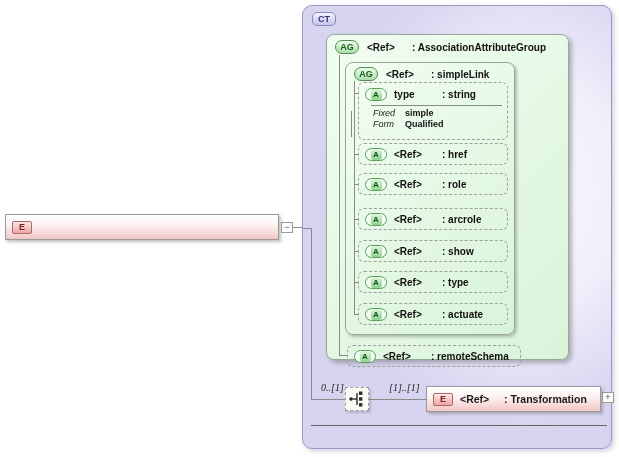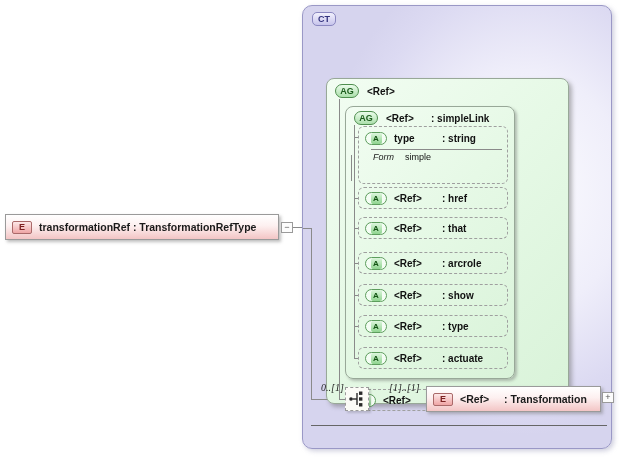--- a/index.html
+++ b/index.html
@@ -83,64 +83,64 @@
   .badge-a-sq {
     width: 11px; height: 11px; border-radius: 2px;
     background: linear-gradient(to bottom, #dcf6dc, #8fd48f);
     font-size: 8px; font-weight: bold; color: #145414;
     display: flex; align-items: center; justify-content: center;
   }
   .aname { width: 48px; }
   .facets { border-top: 1px solid #8a8a8a; margin: 0 5px 0 12px; padding: 2px 0 0 2px; font-size: 9px; }
   .facet { display: flex; line-height: 11px; }
   .facet-label { font-style: italic; font-weight: normal; width: 32px; color: #222; }
-  .facet-value { font-weight: normal; color: #111; }
+  .facet-value { font-weight: bold; color: #111; }
 
   
   .occ { position: absolute; font-size: 10px; font-style: italic; color: #222; white-space: nowrap; font-family: Liberation Serif, serif; }
   #seq-icon {
     position: absolute; left: 42px; top: 381px; width: 24px; height: 24px;
     border: 1px dashed #9a9a9a; background: #fbfbf6;
     display: flex; align-items: center; justify-content: center;
     box-shadow: 2px 2px 2px rgba(0,0,0,.15); cursor: pointer;
   }
   #doc-sep { position: absolute; left: 8px; top: 419px; width: 296px; height: 1px; background: #666; }
   #doc-text { position: absolute; left: 8px; top: 423px; width: 298px; font-size: 10px; font-style: italic; color: #222; line-height: 1.25; }
 </style>
 </head>
 <body>
 
 <div id="canvas">
 
   <div class="ebox" style="left:5px; top:214px; width:274px; height:26px;">
     <span class="badge-e">E</span>
-    <span>transformationRef : TransformationRefType</span>
   </div>
   <div class="smallbox" style="left:281px; top:222px;">−</div>
   <div class="hline" style="left:293px; top:227px; width:10px;"></div>
 
   <div id="ct-box">
 
     <div class="hline" style="left:0px; top:222px; width:9px;"></div>
     <div class="vline" style="left:8px; top:222px; height:172px;"></div>
     <div class="hline" style="left:8px; top:393px; width:35px;"></div>
     <div class="hline" style="left:66px; top:393px; width:58px;"></div>
 
     <div class="ct-header">
       <span class="badge-ct">CT</span>
     </div>
 
-    <div class="gbox" style="left:23px; top:28px; width:243px; height:326px;margin-top:44px;">
+    <div class="gbox" style="left:23px; top:28px; width:243px; height:326px;">
 
       <div class="vline" style="left:12px; top:20px; height:300px;"></div>
       <div class="hline" style="left:12px; top:320px; width:9px;"></div>
 
       <div class="g-header">
         <span class="badge-ag">AG</span>
         <span class="g-name">&lt;Ref&gt;</span>
+        <span>: AssociationAttributeGroup</span>
       </div>
 
       <div class="gbox" style="left:18px; top:27px; width:170px; height:273px; box-shadow:2px 2px 3px rgba(100,100,100,.4);">
 
         <div class="vline" style="left:8px; top:18px; height:234px;"></div>
         <div class="hline" style="left:8px; top:30px;  width:4px;"></div>
         <div class="hline" style="left:8px; top:91px;  width:4px;"></div>
         <div class="hline" style="left:8px; top:121px; width:4px;"></div>
         <div class="hline" style="left:8px; top:156px; width:4px;"></div>
         <div class="hline" style="left:8px; top:188px; width:4px;"></div>
@@ -157,40 +157,44 @@
         <div class="attr attr-multi" style="top:19px;">
           <div class="attr-head">
             <span class="badge-a">
               <span class="badge-a-sq">A</span>
             </span>
             <span class="aname">type</span>
             <span>: string</span>
           </div>
           <div class="facets">
             <div class="facet">
-              <span class="facet-label">Form</span>
+              <span class="facet-label">Fixed</span>
               <span class="facet-value">simple</span>
             </div>
+            <div class="facet">
+              <span class="facet-label">Form</span>
+              <span class="facet-value">Qualified</span>
+            </div>
           </div>
         </div>
 
         <div class="attr" style="top:80px;">
           <span class="badge-a">
             <span class="badge-a-sq">A</span>
           </span>
           <span class="aname">&lt;Ref&gt;</span>
           <span>: href</span>
         </div>
 
         <div class="attr" style="top:110px;">
           <span class="badge-a">
             <span class="badge-a-sq">A</span>
           </span>
           <span class="aname">&lt;Ref&gt;</span>
-          <span>: that</span>
+          <span>: role</span>
         </div>
 
         <div class="attr" style="top:145px;">
           <span class="badge-a">
             <span class="badge-a-sq">A</span>
           </span>
           <span class="aname">&lt;Ref&gt;</span>
           <span>: arcrole</span>
         </div>
 

